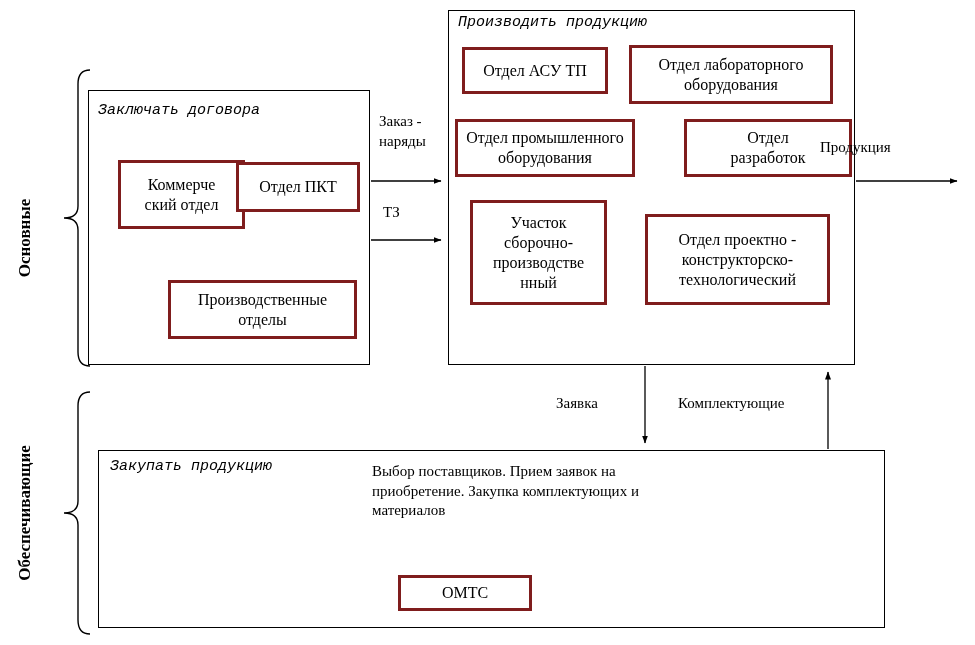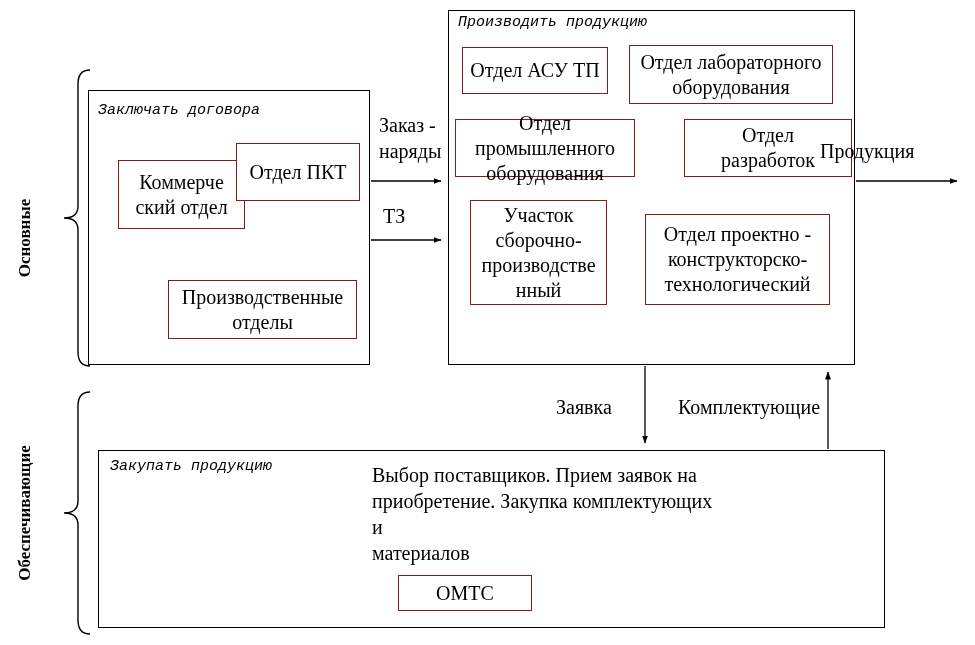--- a/index.html
+++ b/index.html
@@ -3,44 +3,44 @@
 <meta charset="utf-8">
 <style>
   html,body { margin:0; padding:0; background:#ffffff; }
   #page {
     position:relative; width:975px; height:645px; background:#ffffff;
     font-family:"Liberation Serif","DejaVu Serif",serif; color:#000; overflow:hidden;
   }
   .container { position:absolute; border:1px solid #000; background:#fff; box-sizing:border-box; }
   .container-title { position:absolute; font-style:italic; font-size:15px; white-space:nowrap;font-family:Liberation Mono, monospace; }
   .box {
-    position:absolute; border:1px solid #7f1d1d; background:#fff; box-sizing:border-box;
+    position:absolute; border:3px solid #7f1d1d; background:#fff; box-sizing:border-box;
     display:flex; align-items:center; justify-content:center;
-    text-align:center; font-size:20px; line-height:1.25; white-space:pre-line; padding:2px;
+    text-align:center; font-size:16px; line-height:1.25; white-space:pre-line; padding:2px;
   }
-  .label { position:absolute; font-size:20px; line-height:1.3; white-space:pre-line; }
+  .label { position:absolute; font-size:15px; line-height:1.3; white-space:pre-line; }
   .vlabel {
     position:absolute; font-weight:bold; font-size:17px; white-space:nowrap;
     transform:translate(-50%,-50%) rotate(-90deg);
   }
   svg.overlay { position:absolute; left:0; top:0; pointer-events:none; }
 </style>
 </head>
 <body>
 
 <div id="page">
 
   <div class="vlabel" style="left:25px; top:238px;">Основные</div>
   <div class="vlabel" style="left:25px; top:513px;">Обеспечивающие</div>
 
   <div class="container" style="left:88px; top:90px; width:282px; height:275px;"></div>
   <div class="container-title" style="left:98px; top:102px;">Заключать договора</div>
   <div class="box" style="left:118px; top:160px; width:127px; height:69px;">Коммерче
 ский отдел</div>
-  <div class="box" style="left:236px; top:143px; width:124px; height:58px;">Отдел ПКТ</div>
+  <div class="box" style="left:236px; top:162px; width:124px; height:50px;">Отдел ПКТ</div>
   <div class="box" style="left:136px; top:280px; width:189px; height:59px;margin-left:32px;">Производственные
 отделы</div>
 
   <div class="container" style="left:448px; top:10px; width:407px; height:355px;"></div>
   <div class="container-title" style="left:458px; top:14px;">Производить продукцию</div>
   <div class="box" style="left:462px; top:47px; width:146px; height:47px;">Отдел АСУ ТП</div>
   <div class="box" style="left:629px; top:45px; width:204px; height:59px;">Отдел лабораторного
 оборудования</div>
   <div class="box" style="left:455px; top:119px; width:180px; height:58px;">Отдел промышленного
 оборудования</div>

